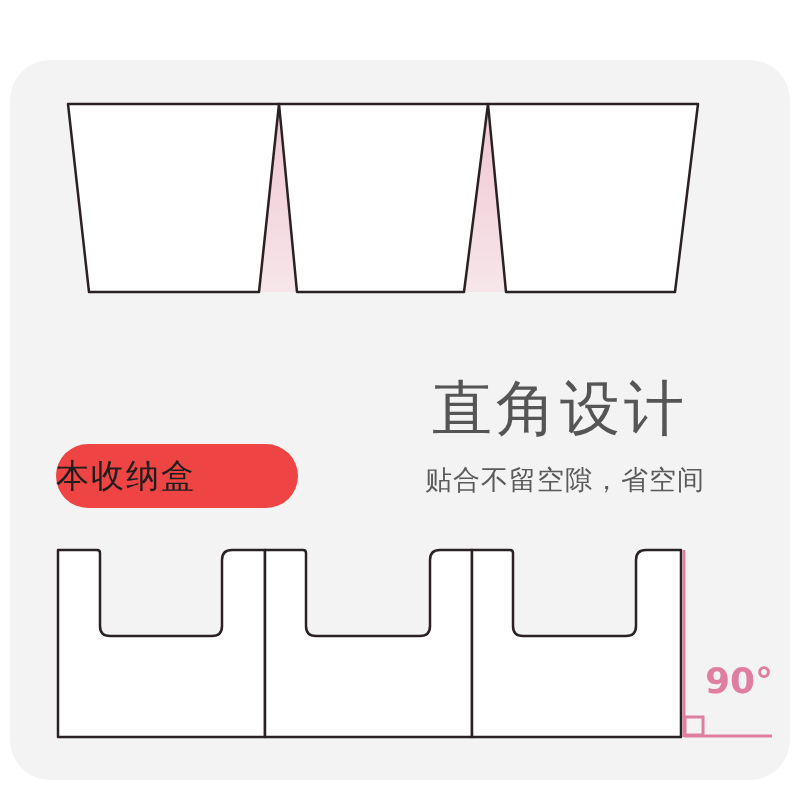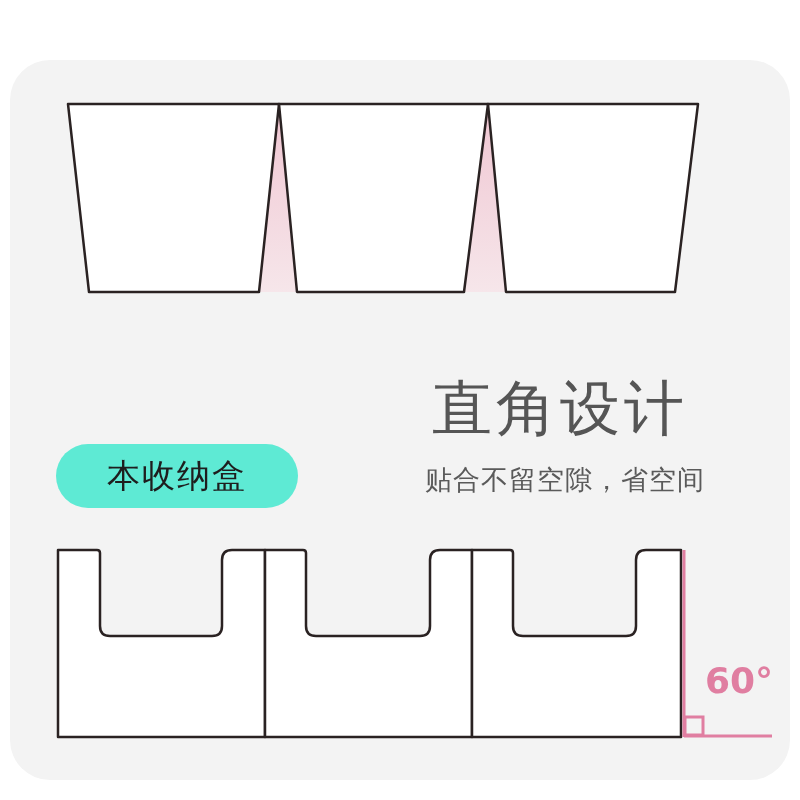--- a/index.html
+++ b/index.html
@@ -16,22 +16,22 @@
     .headline {
       position: absolute; left: 432px; top: 378px;
       font-size: 60px; color: #555555; letter-spacing: 4px; line-height: 1;
     }
     .subline {
       position: absolute; left: 392px; top: 466px;
       font-size: 27px; color: #5a5a5a; letter-spacing: 1px; line-height: 1; margin-left: 33px;
     }
     .pill {
       position: absolute; left: 56px; top: 444px; width: 242px; height: 64px;
-      border-radius: 32px; background: #5eead4;
-      display: flex; align-items: center; justify-content: center;
+      border-radius: 32px; background: #ef4444;
+      display: flex; align-items: center; justify-content: flex-start;
     }
     .pill span { font-size: 33px; color: #1e1e1e; letter-spacing: 2px; }
     .angle-label {
       position: absolute; left: 705px; top: 663px;
       font-size: 36px; font-weight: bold; color: #e07ea1; line-height: 1;
     }
   </style>
 </head>
 <body>
 
@@ -69,13 +69,13 @@
   </g>
 </svg>
 
 <div class="headline">直角设计</div>
 <div class="subline">贴合不留空隙，省空间</div>
 
 <div class="pill">
   <span>本收纳盒</span>
 </div>
 
-<div class="angle-label">60°</div>
+<div class="angle-label">90°</div>
 
 </body></html>

